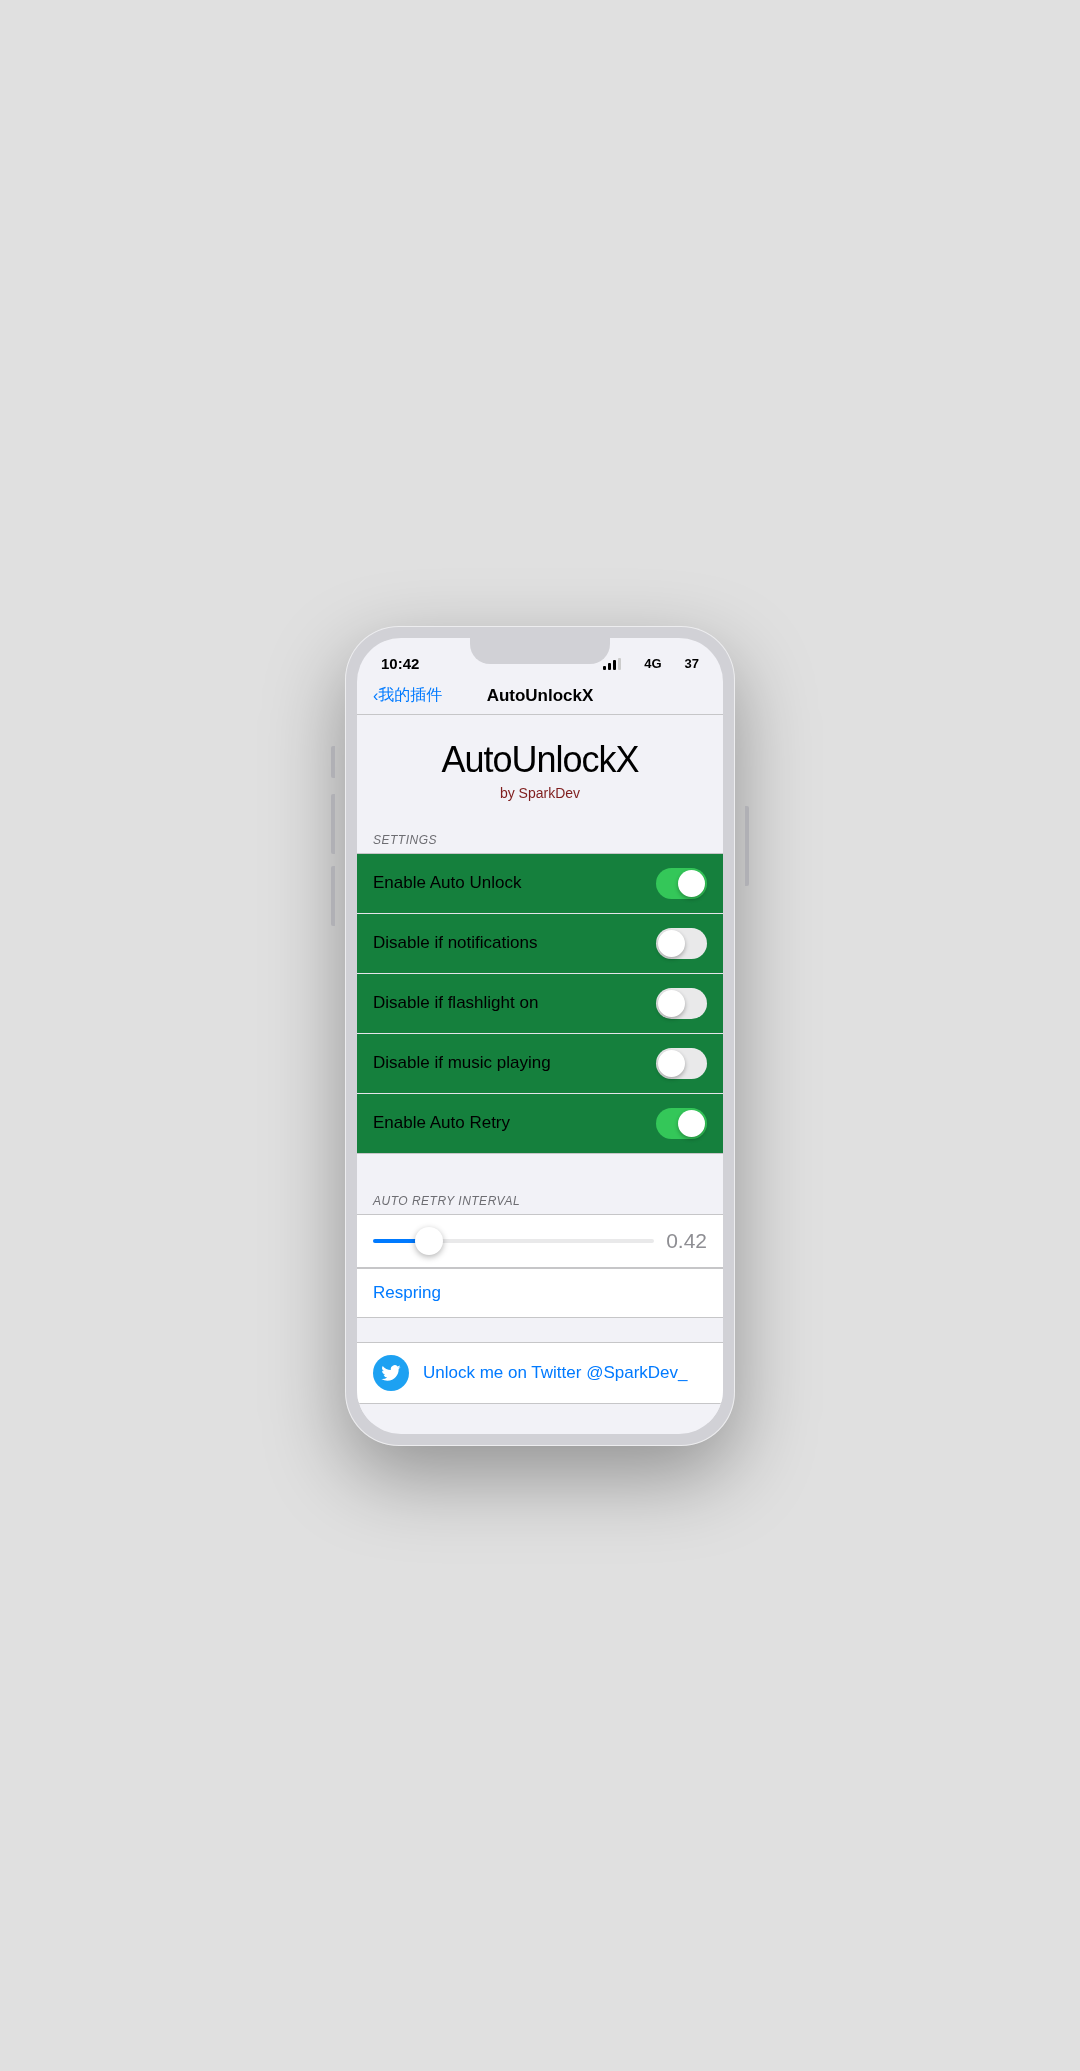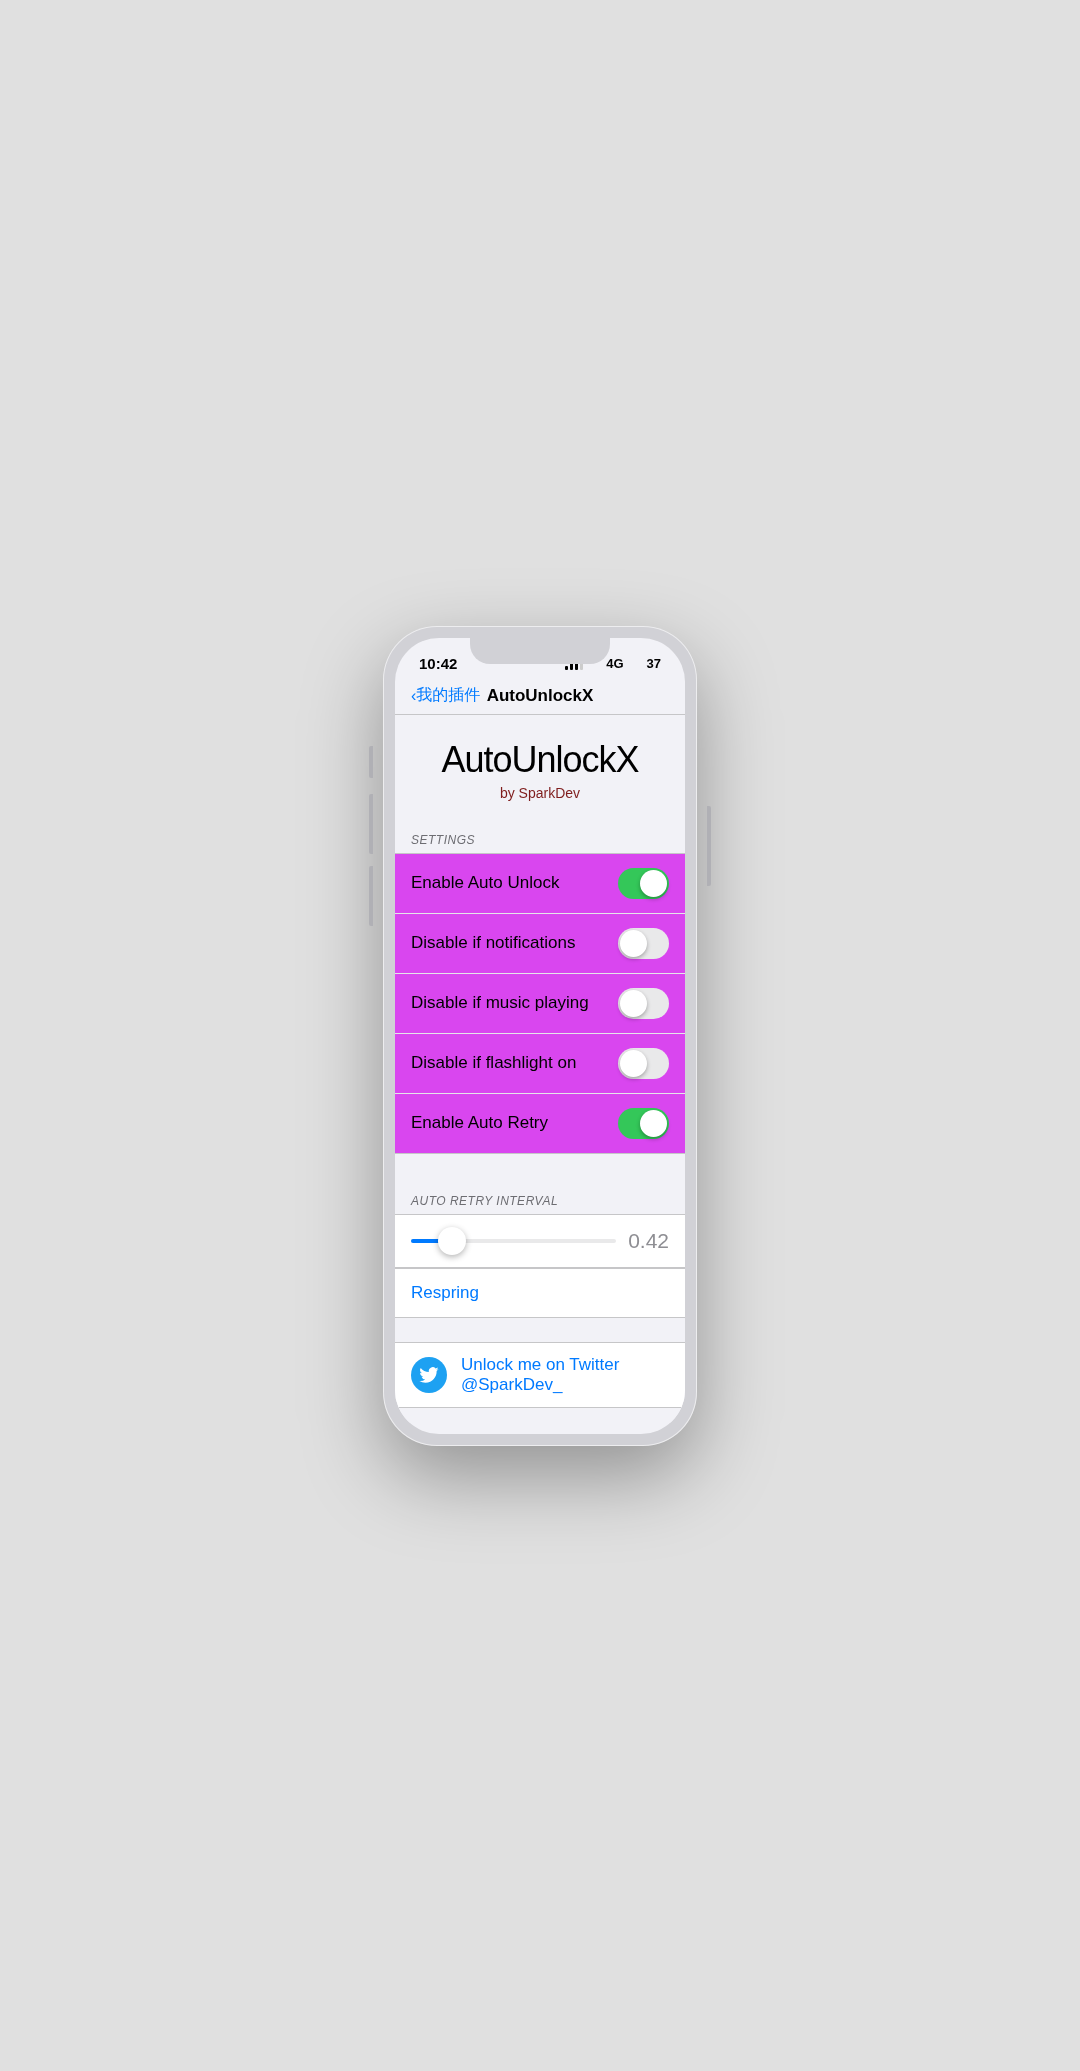--- a/index.html
+++ b/index.html
@@ -5,21 +5,21 @@
     * { box-sizing: border-box; margin: 0; padding: 0; }
     body {
       background: #e0e0e0;
       display: flex;
       justify-content: center;
       align-items: center;
       min-height: 100vh;
       font-family: -apple-system, 'Helvetica Neue', sans-serif;
     }
     .phone-outer {
-      width: 314px;
+      width: 390px;
       height: 820px;
       background: #d1d1d6;
       border-radius: 54px;
       padding: 12px;
       box-shadow: 0 30px 80px rgba(0,0,0,0.35), inset 0 0 0 1px rgba(255,255,255,0.6);
       position: relative;
     }
     .phone-inner {
       width: 100%;
       height: 100%;
@@ -134,21 +134,21 @@
       border-top: 1px solid #c6c6c8;
       border-bottom: 1px solid #c6c6c8;
       margin-bottom: 0;
     }
     .settings-row {
       display: flex;
       align-items: center;
       justify-content: space-between;
       padding: 14px 16px;
       border-bottom: 1px solid #e5e5ea;
-      background: #d946ef;
+      background: #15803d;
     }
     .settings-row:last-child {
       border-bottom: none;
     }
     .settings-label {
       font-size: 17px;
       color: #000;
     }
     
     .toggle {
@@ -355,28 +355,28 @@
         </div>
 
         <div class="settings-row">
           <span class="settings-label">Disable if notifications</span>
           <div class="toggle off">
             <div class="toggle-knob"></div>
           </div>
         </div>
 
         <div class="settings-row">
-          <span class="settings-label">Disable if music playing</span>
+          <span class="settings-label">Disable if flashlight on</span>
           <div class="toggle off">
             <div class="toggle-knob"></div>
           </div>
         </div>
 
         <div class="settings-row">
-          <span class="settings-label">Disable if flashlight on</span>
+          <span class="settings-label">Disable if music playing</span>
           <div class="toggle off">
             <div class="toggle-knob"></div>
           </div>
         </div>
 
         <div class="settings-row">
           <span class="settings-label">Enable Auto Retry</span>
           <div class="toggle on">
             <div class="toggle-knob"></div>
           </div>

